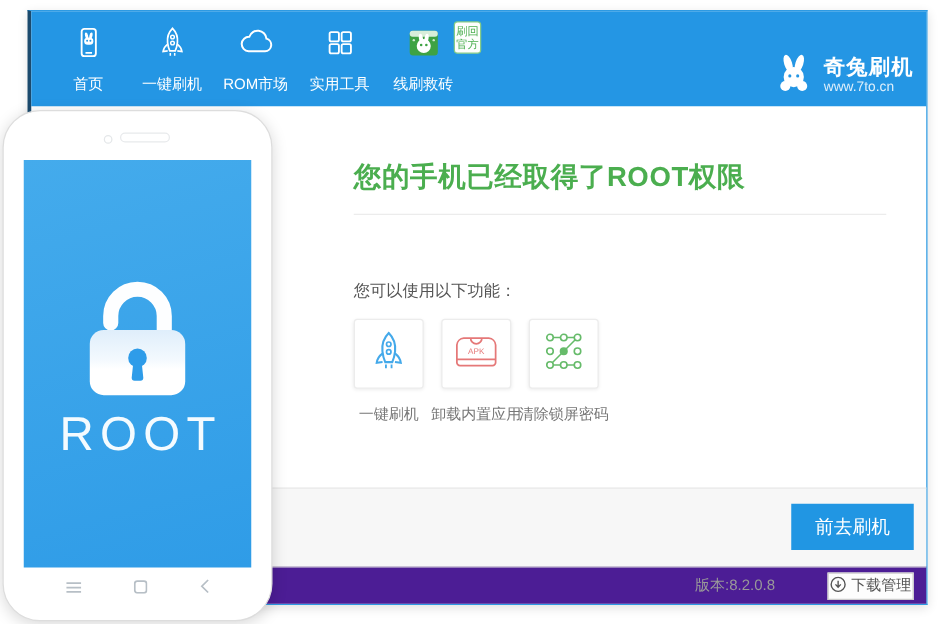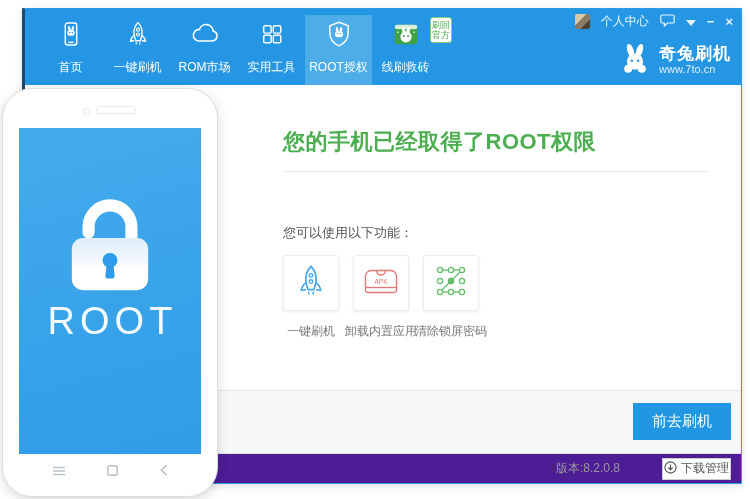--- a/index.html
+++ b/index.html
@@ -67,49 +67,33 @@
   
   .phone { position:absolute; left:2px; top:88px; width:216px; height:409px; background:#fff;
     border:1px solid #ddd; border-radius:30px; box-shadow:0 3px 12px rgba(0,0,0,.15);
     z-index:10; }
   .cam-dot { position:absolute; left:80px; top:19px; width:7px; height:7px;
     border:1.5px solid #e4e7e9; border-radius:50%; }
   .speaker { position:absolute; left:93px; top:17px; width:40px; height:8px;
     border:1.5px solid #e8eaec; border-radius:5px; }
   .screen { position:absolute; left:16px; top:39px; width:182px; height:326px;
     background:linear-gradient(165deg,#44abec,#2f9ce7); display:flex;
-    flex-direction:column; align-items:center; padding-top:56px; }
+    flex-direction:column; align-items:center; padding-top:82px; }
   .root-text { margin-top:4px; color:#f4fbff; font-size:38px; letter-spacing:5px;
     padding-left:5px; }
   .phone-nav { position:absolute; left:0; right:0; bottom:16px; display:flex;
     justify-content:center; align-items:center; gap:42px; }
 </style>
 </head>
 <body>
 
 <div class="window">
 
   <div class="header">
 
-    <div class="titlebar">
-      <div class="avatar"></div>
-      <span>个人中心</span>
-      <span>
-        <svg width="15" height="13" viewBox="0 0 15 13">
-            <path d="M2.2 1h10.6a1.4 1.4 0 0 1 1.4 1.4v5.2a1.4 1.4 0 0 1-1.4 1.4H7.5L4.3 12V9H2.2A1.4 1.4 0 0 1 .8 7.6V2.4A1.4 1.4 0 0 1 2.2 1Z" fill="none" stroke="#eaf6ff" stroke-width="1.2"></path>
-          </svg>
-      </span>
-      <span>
-        <svg width="10" height="6" viewBox="0 0 10 6">
-            <path d="M0 0 L10 0 L5 6 Z" fill="#eaf6ff"></path>
-          </svg>
-      </span>
-      <span class="tb-btn tb-min">−</span>
-      <span class="tb-btn tb-close">×</span>
-    </div>
 
     <div class="nav">
 
       <div class="nav-item">
         <span>
           <svg width="28" height="30" viewBox="0 0 32 32">
               <rect x="9.5" y="3.5" width="13" height="25" rx="2.5" fill="none" stroke="#fff" stroke-width="1.7"></rect>
               <line x1="13" y1="25.5" x2="19" y2="25.5" stroke="#fff" stroke-width="1.5"></line>
               <ellipse cx="14" cy="9.8" rx="1.4" ry="3" fill="#fff" transform="rotate(-12 14 9.8)"></ellipse>
               <ellipse cx="18" cy="9.8" rx="1.4" ry="3" fill="#fff" transform="rotate(12 18 9.8)"></ellipse>
@@ -151,33 +135,20 @@
                 <rect x="6.5" y="6.5" width="8.5" height="8.5" rx="1.5"></rect>
                 <rect x="17.5" y="6.5" width="8.5" height="8.5" rx="1.5"></rect>
                 <rect x="6.5" y="17.5" width="8.5" height="8.5" rx="1.5"></rect>
                 <rect x="17.5" y="17.5" width="8.5" height="8.5" rx="1.5"></rect>
               </g>
             </svg>
         </span>
         <span class="nav-label">实用工具</span>
       </div>
 
-      <div class="nav-item active">
-        <span>
-          <svg width="28" height="30" viewBox="0 0 32 32">
-              <path d="M16 2.5 L26.5 6.5 V14.5 C26.5 21.5 22 26.8 16 29.5 C10 26.8 5.5 21.5 5.5 14.5 V6.5 Z" fill="none" stroke="#fff" stroke-width="1.7"></path>
-              <ellipse cx="13.8" cy="11" rx="1.4" ry="3" fill="#fff" transform="rotate(-12 13.8 11)"></ellipse>
-              <ellipse cx="18.2" cy="11" rx="1.4" ry="3" fill="#fff" transform="rotate(12 18.2 11)"></ellipse>
-              <rect x="11.3" y="12.8" width="9.4" height="7" rx="3.4" fill="#fff"></rect>
-              <circle cx="14.3" cy="15.8" r="0.9" fill="#4dade9"></circle>
-              <circle cx="17.7" cy="15.8" r="0.9" fill="#4dade9"></circle>
-            </svg>
-        </span>
-        <span class="nav-label">ROOT授权</span>
-      </div>
 
       <div class="nav-item">
         <span>
           <svg width="30" height="30" viewBox="0 0 32 32">
               <rect x="4" y="6" width="24" height="21" rx="3" fill="#3ea243"></rect>
               <rect x="4" y="6" width="24" height="5" rx="2.5" fill="#d8eed9"></rect>
               <circle cx="7.5" cy="14" r="1" fill="#cfe9cf"></circle>
               <circle cx="24.5" cy="14" r="1" fill="#cfe9cf"></circle>
               <ellipse cx="13.6" cy="12.5" rx="1.7" ry="4" fill="#fff" transform="rotate(-10 13.6 12.5)"></ellipse>
               <ellipse cx="18.4" cy="12.5" rx="1.7" ry="4" fill="#fff" transform="rotate(10 18.4 12.5)"></ellipse>

